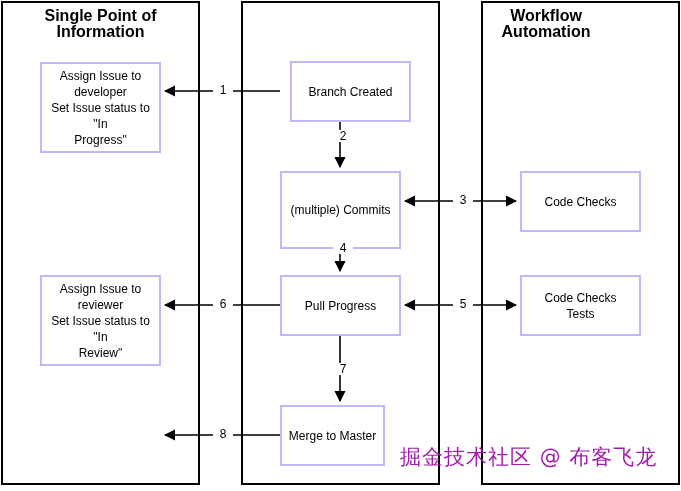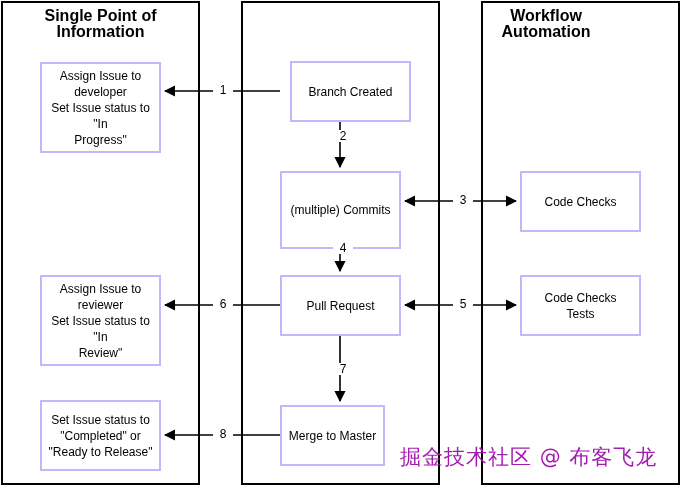--- a/index.html
+++ b/index.html
@@ -119,29 +119,26 @@
   <div class="node" style="left:40px; top:62px; width:121px; height:91px;">Assign Issue to
 developer
 Set Issue status to "In
 Progress"</div>
 
   <div class="node" style="left:40px; top:275px; width:121px; height:91px;">Assign Issue to
 reviewer
 Set Issue status to "In
 Review"</div>
 
-  <div class="node" style="left:40px; top:400px; width:121px; height:71px;">Set Issue status to
-"Completed" or
-"Ready to Release"</div>
 
   <div class="node" style="left:280px; top:61px; width:121px; height:61px;margin-left:10px;">Branch Created</div>
 
   <div class="node" style="left:280px; top:171px; width:121px; height:78px;">(multiple) Commits</div>
 
-  <div class="node" style="left:280px; top:275px; width:121px; height:61px;">Pull Request</div>
+  <div class="node" style="left:280px; top:275px; width:121px; height:61px;">Pull Progress</div>
 
   <div class="node" style="left:280px; top:405px; width:105px; height:61px;">Merge to Master</div>
 
   <div class="node" style="left:520px; top:171px; width:121px; height:61px;">Code Checks</div>
 
   <div class="node" style="left:520px; top:275px; width:121px; height:61px;">Code Checks
 Tests</div>
 
   <div class="edge-label" style="left:213px; top:84px; width:14px;">1</div>
   <div class="edge-label" style="left:333px; top:130px; width:14px;">2</div>

